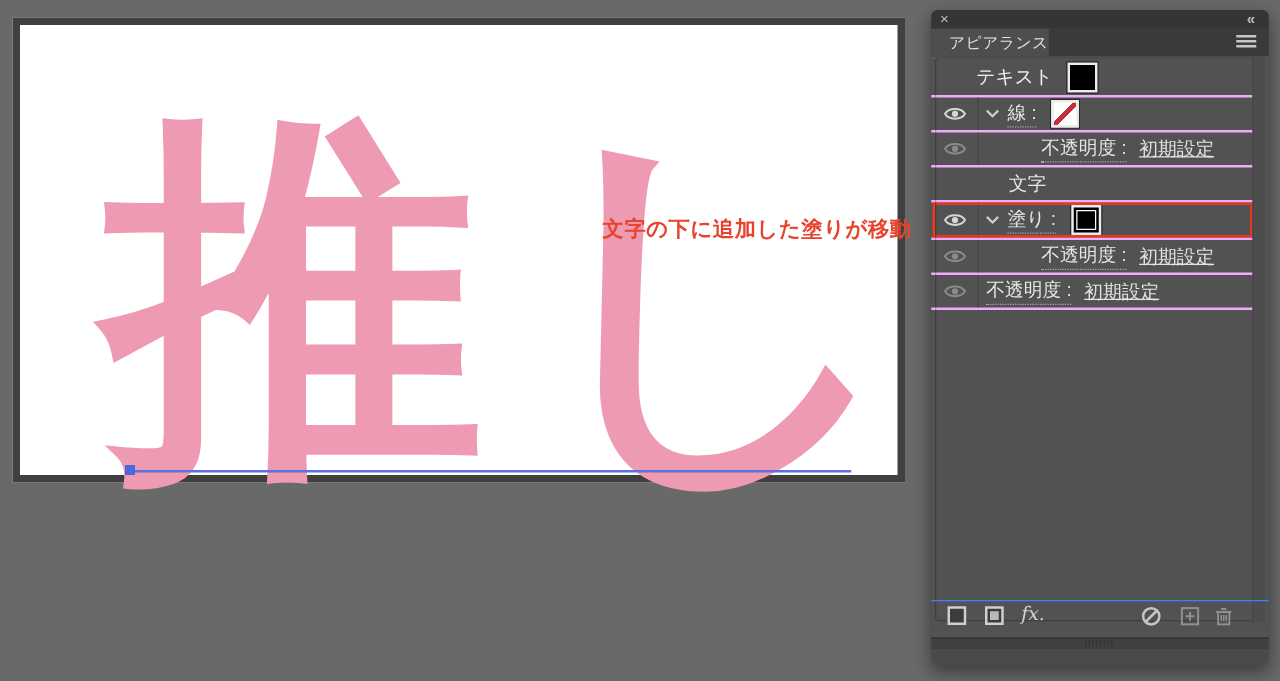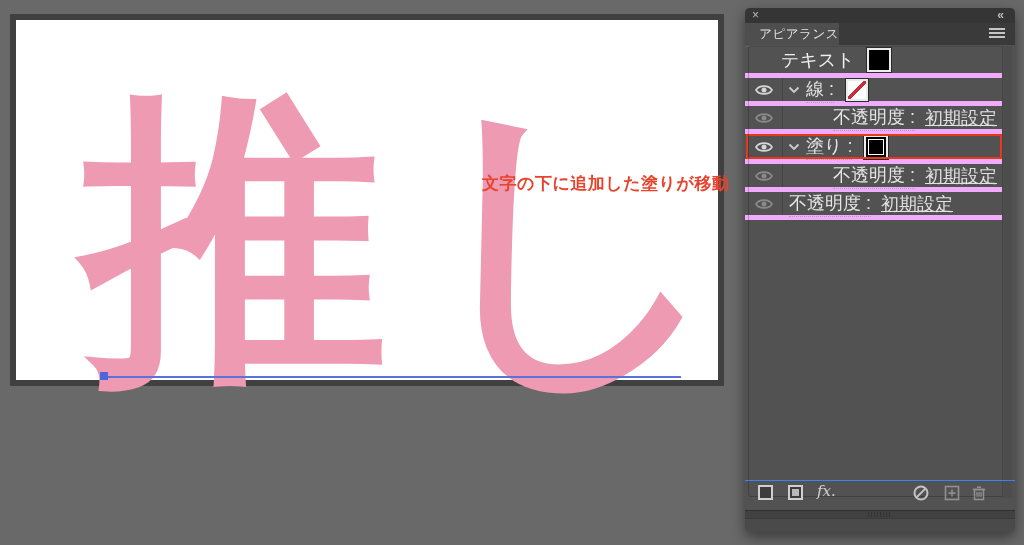--- a/index.html
+++ b/index.html
@@ -26,21 +26,21 @@
             letter-spacing:-1px;font-weight:bold;}
   .tabbar{position:relative;height:22px;background:#3a3a3a;}
   .tab{position:absolute;left:0;top:0;width:94px;height:22px;background:#4e4e4e;
        color:#e3e3e3;font-size:12.5px;line-height:22px;text-align:right;letter-spacing:0.5px;}
   .menu-icon{position:absolute;right:10px;top:5px;width:16px;height:12px;}
   .menu-icon span{display:block;height:2px;background:#c5c5c5;margin-bottom:2px;}
 
   
   .rows{position:absolute;left:0;top:38px;width:258px;}
   .row{position:relative;display:flex;align-items:center;height:28px;
-       border-bottom:5px solid #f0abfc;box-sizing:border-box;color:#e6e6e6;font-size:18px;}
+       border-bottom:2px solid #f0abfc;box-sizing:border-box;color:#e6e6e6;font-size:15px;}
   .rows .row:first-child{height:32px;border-top:1px solid #5e5e5e;}
   .row.fill{height:30px;}
   .eyecell{width:38px;height:100%;display:flex;align-items:center;justify-content:center;
            box-sizing:border-box;flex:0 0 38px;}
   .eyecell.has-div{border-right:1px solid #454545;}
   .eye{width:18px;height:12px;}
   .eye.dim{opacity:.42;}
   .chev{width:12px;height:8px;margin-left:5px;flex:0 0 12px;}
   .lbl{margin-left:6px;}
   .lbl.lnk{border-bottom:1px dotted #a8a8a8;padding-bottom:1px;}
@@ -130,20 +130,24 @@
         <div class="row stroke-opacity nested">
           <div class="eyecell has-div">
             <svg class="eye dim" viewBox="0 0 18 12">
   <path d="M1 6 C4 0.8,14 0.8,17 6 C14 11.2,4 11.2,1 6 Z" fill="none" stroke="#d6d6d6" stroke-width="1.6"></path>
   <circle cx="9" cy="6" r="2.5" fill="#d6d6d6"></circle>
             </svg>
           </div>
           <span class="lbl lnk">不透明度 :</span>
           <span class="val">初期設定</span>
         </div>
+        <div class="row characters">
+          <div class="eyecell"></div>
+          <span class="lbl">文字</span>
+        </div>
         <div class="row fill">
           <div class="eyecell has-div">
             <svg class="eye" viewBox="0 0 18 12">
   <path d="M1 6 C4 0.8,14 0.8,17 6 C14 11.2,4 11.2,1 6 Z" fill="none" stroke="#d6d6d6" stroke-width="1.6"></path>
   <circle cx="9" cy="6" r="2.5" fill="#d6d6d6"></circle>
             </svg>
           </div>
           <svg class="chev" viewBox="0 0 12 8">
             <polyline points="1.5,1.5 6,6 10.5,1.5" fill="none" stroke="#cdcdcd" stroke-width="1.8"></polyline>
           </svg>

